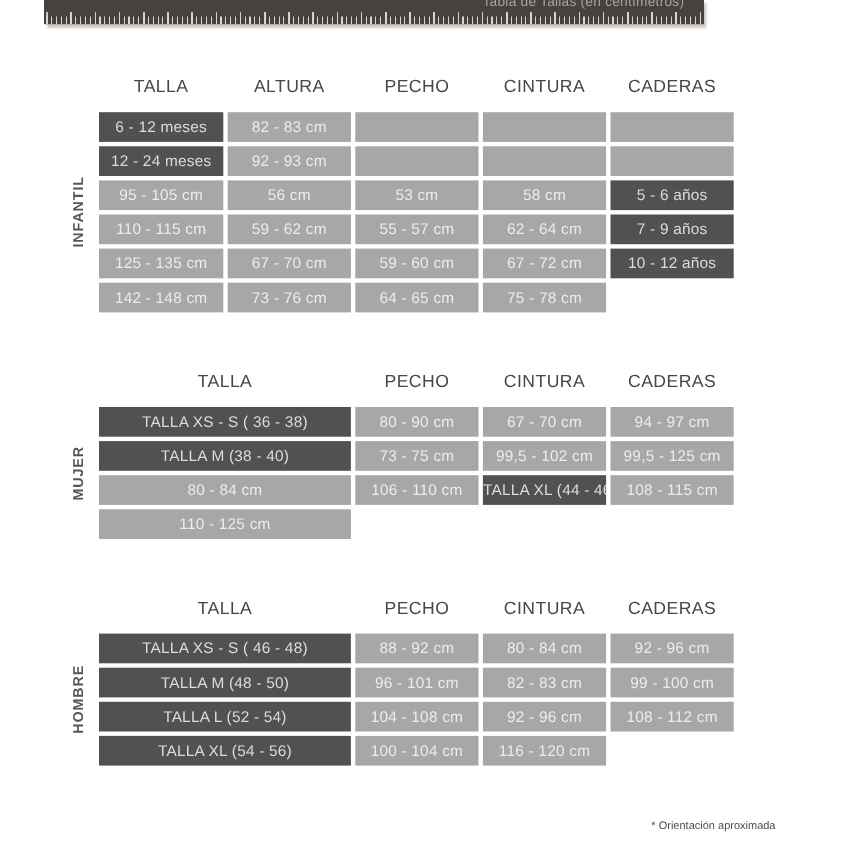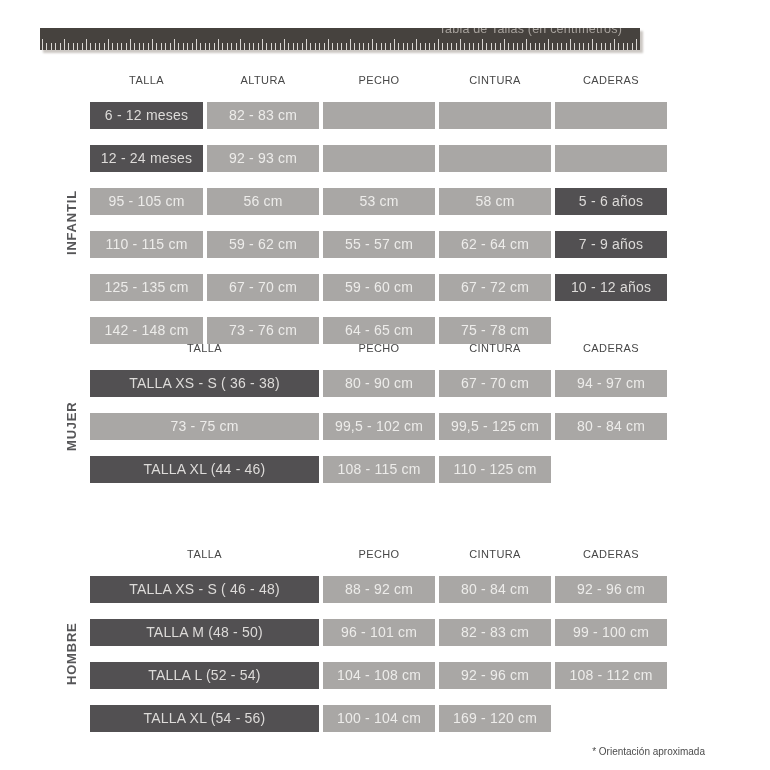--- a/index.html
+++ b/index.html
@@ -8,21 +8,20 @@
     font-family:"Liberation Sans", sans-serif;
     -webkit-font-smoothing:antialiased;
   }
 
   
   .ruler{
     position:absolute;left:40px;top:0;width:600px;height:22px;
     background:var(--ruler-bar,#46423e);
     overflow:hidden;
     box-shadow:3px 3px 2px 0 var(--ruler-shadow,#ccc8c4);
-    margin-top:28px;
   }
   .ruler-title{
     position:absolute;top:-6px;right:18px;
     font-size:12.5px;letter-spacing:.2px;
     color:var(--ruler-text,#a7a29d);
     white-space:nowrap;
   }
   .ticks-short{
     position:absolute;bottom:0;left:2px;right:2px;height:7px;
     background:repeating-linear-gradient(90deg,var(--tick,#d9d6d2) 0 1px,transparent 1px 4.4px);
@@ -33,27 +32,27 @@
   }
 
   
   .section{position:absolute;left:90px;width:577px;}
   .sec-0{top:72px;}
   .sec-1{top:340px;}
   .sec-2{top:546px;}
 
   .heads,.rows{display:grid;column-gap:4px;}
   .heads{margin-bottom:14px;}
-  .rows{row-gap:16px;}
+  .rows{row-gap:4px;}
   .cols-5{grid-template-columns:113px 112px 112px 112px 112px;}
   .cols-4{grid-template-columns:229px 112px 112px 112px;}
 
   .colhead{
     height:16px;line-height:16px;text-align:center;
-    font-size:11px;letter-spacing:.4px;
+    font-size:16px;letter-spacing:.4px;
     color:var(--header-text,#474747);
   }
   .cell{
     height:27px;line-height:27px;text-align:center;
     font-size:14px;letter-spacing:.2px;white-space:nowrap;overflow:hidden;
   }
   .cell.dark{
     background:var(--dark-cell,#525052);
     color:var(--dark-cell-text,#dddbd9);
   }
@@ -134,24 +133,26 @@
         <div class="colhead">TALLA</div>
         <div class="colhead">PECHO</div>
         <div class="colhead">CINTURA</div>
         <div class="colhead">CADERAS</div>
       </div>
       <div class="rows cols-4">
         <div class="cell dark">TALLA XS - S ( 36 - 38)</div>
         <div class="cell light">80 - 90 cm</div>
         <div class="cell light">67 - 70 cm</div>
         <div class="cell light">94 - 97 cm</div>
+        <div class="cell dark">TALLA M (38 - 40)</div>
         <div class="cell light">73 - 75 cm</div>
         <div class="cell light">99,5 - 102 cm</div>
         <div class="cell light">99,5 - 125 cm</div>
         <div class="cell light">80 - 84 cm</div>
+        <div class="cell light">106 - 110 cm</div>
         <div class="cell dark">TALLA XL (44 - 46)</div>
         <div class="cell light">108 - 115 cm</div>
         <div class="cell light">110 - 125 cm</div>
       </div>
     </div>
     <div class="section sec-2">
       <div class="vlabel">HOMBRE</div>
       <div class="heads cols-4">
         <div class="colhead">TALLA</div>
         <div class="colhead">PECHO</div>
@@ -166,18 +167,18 @@
         <div class="cell dark">TALLA M (48 - 50)</div>
         <div class="cell light">96 - 101 cm</div>
         <div class="cell light">82 - 83 cm</div>
         <div class="cell light">99 - 100 cm</div>
         <div class="cell dark">TALLA L (52 - 54)</div>
         <div class="cell light">104 - 108 cm</div>
         <div class="cell light">92 - 96 cm</div>
         <div class="cell light">108 - 112 cm</div>
         <div class="cell dark">TALLA XL (54 - 56)</div>
         <div class="cell light">100 - 104 cm</div>
-        <div class="cell light">169 - 120 cm</div>
+        <div class="cell light">116 - 120 cm</div>
       </div>
     </div>
   </div>
 
 <div class="footnote">* Orientación aproximada</div>
 
 </body></html>

